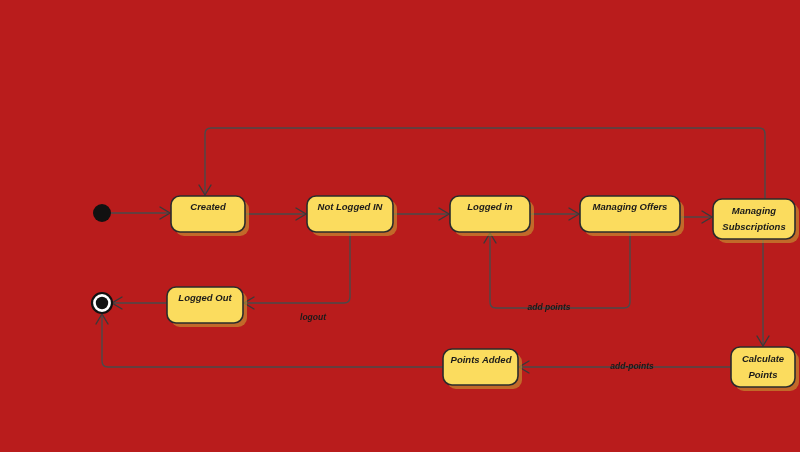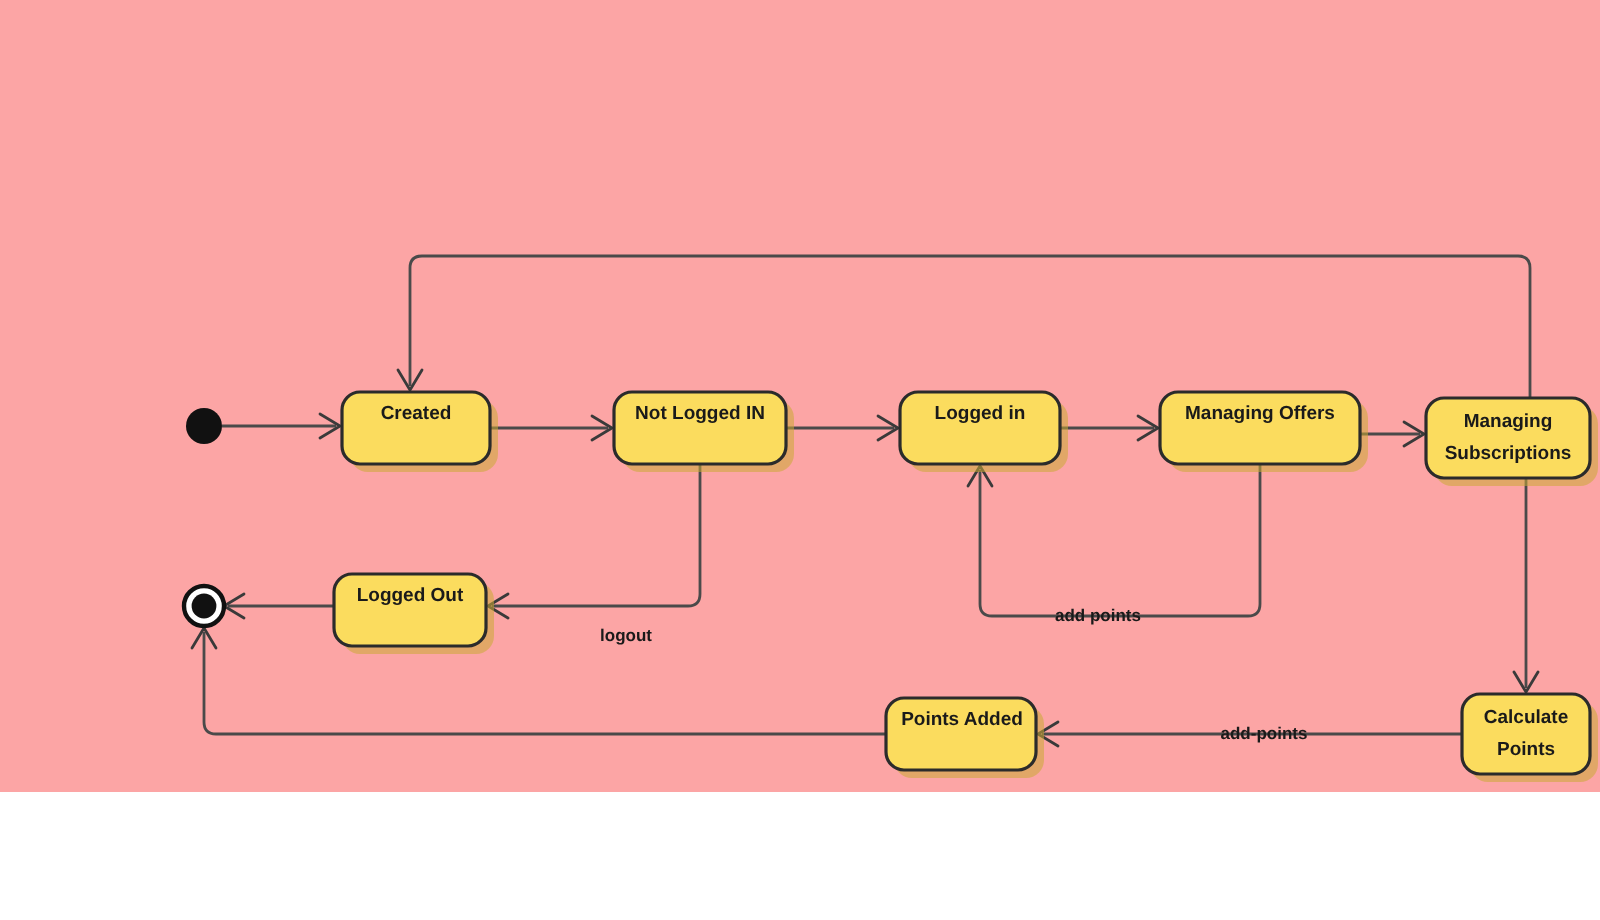--- a/index.html
+++ b/index.html
@@ -6,23 +6,24 @@
     margin: 0;
     padding: 0;
     background: #ffffff;
   }
   body {
     font-family: "Liberation Sans", sans-serif;
   }
   #diagram-canvas {
     position: relative;
     width: 800px;
-    height: 396px;
-    background: #fca5a5;
+    height: 452px;
+    background: #b91c1c;
     overflow: hidden;
+    font-style: italic;
   }
   #diagram-svg {
     position: absolute;
     left: 0;
     top: 0;
     width: 800px;
     height: 460px;
   }
   .edge-path {
     fill: none;

